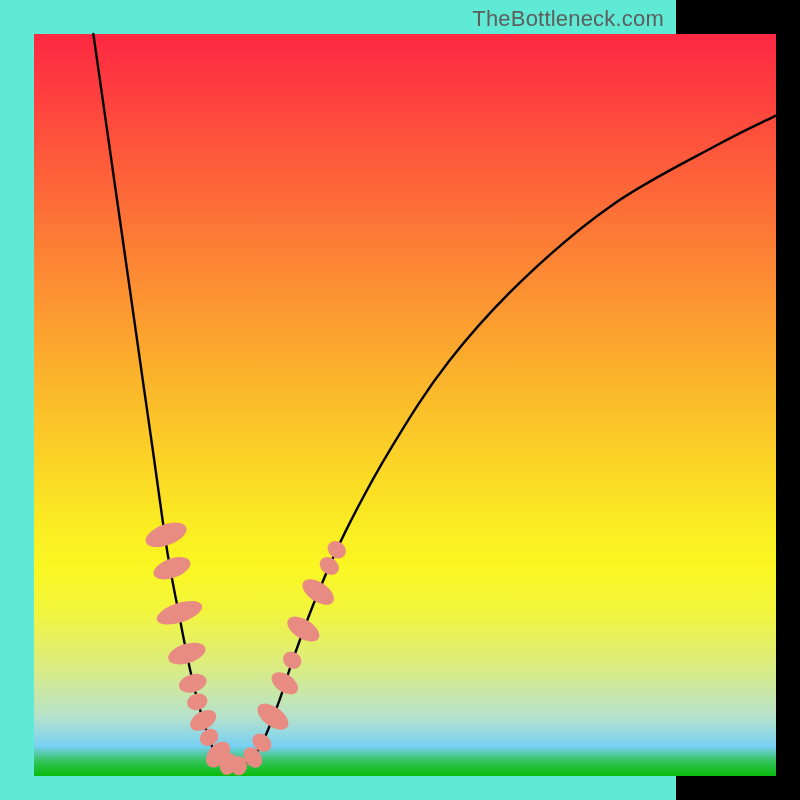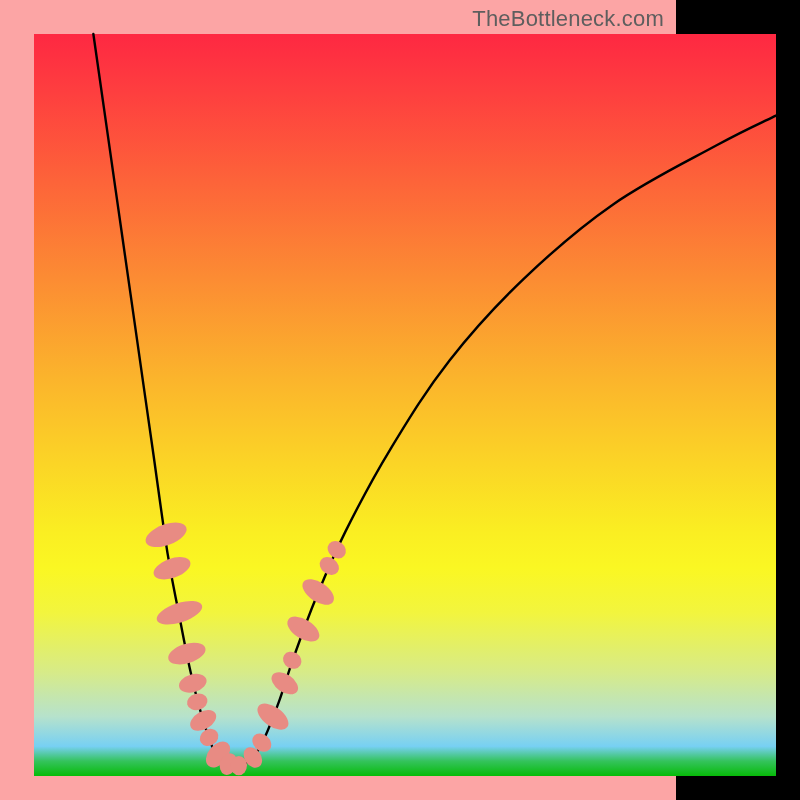--- a/index.html
+++ b/index.html
@@ -8,21 +8,21 @@
     width: 800px;
     height: 800px;
     overflow: hidden;
     background: #000;
     font-family: Arial, Helvetica, sans-serif;
   }
   .outer {
     position: relative;
     width: 676px;
     height: 800px;
-    background: #fca5a5;
+    background: #5eead4;
   }
   .plot-area {
     position: absolute;
     left: 34px;
     top: 34px;
     width: 742px;
     height: 742px;
     background: linear-gradient(
       to bottom,
       #fe2842 0%,

